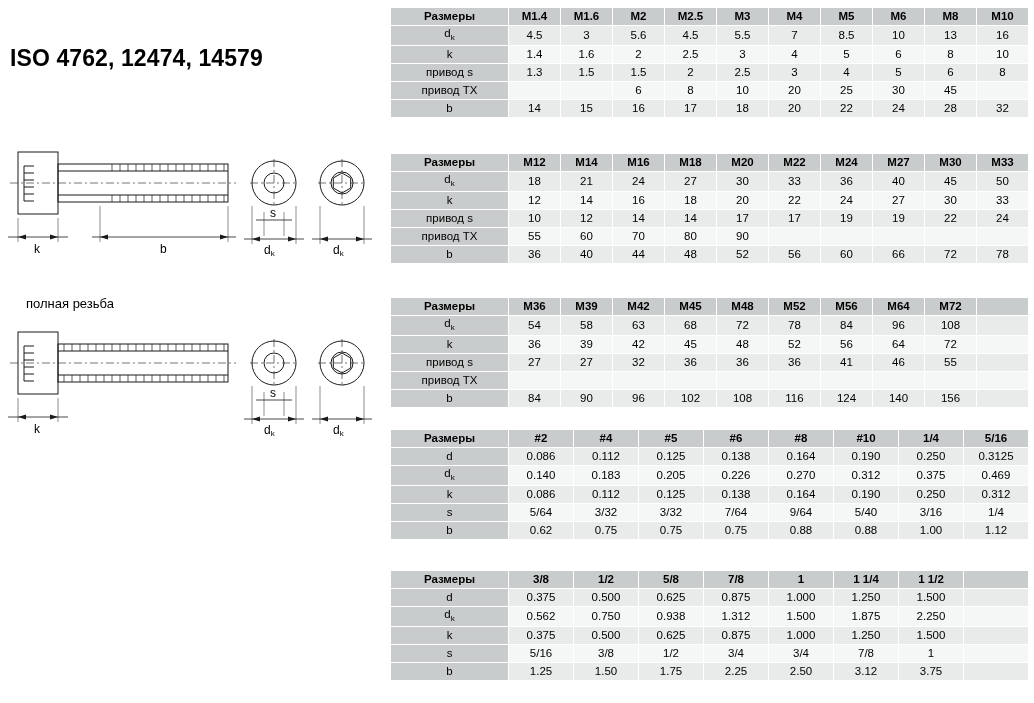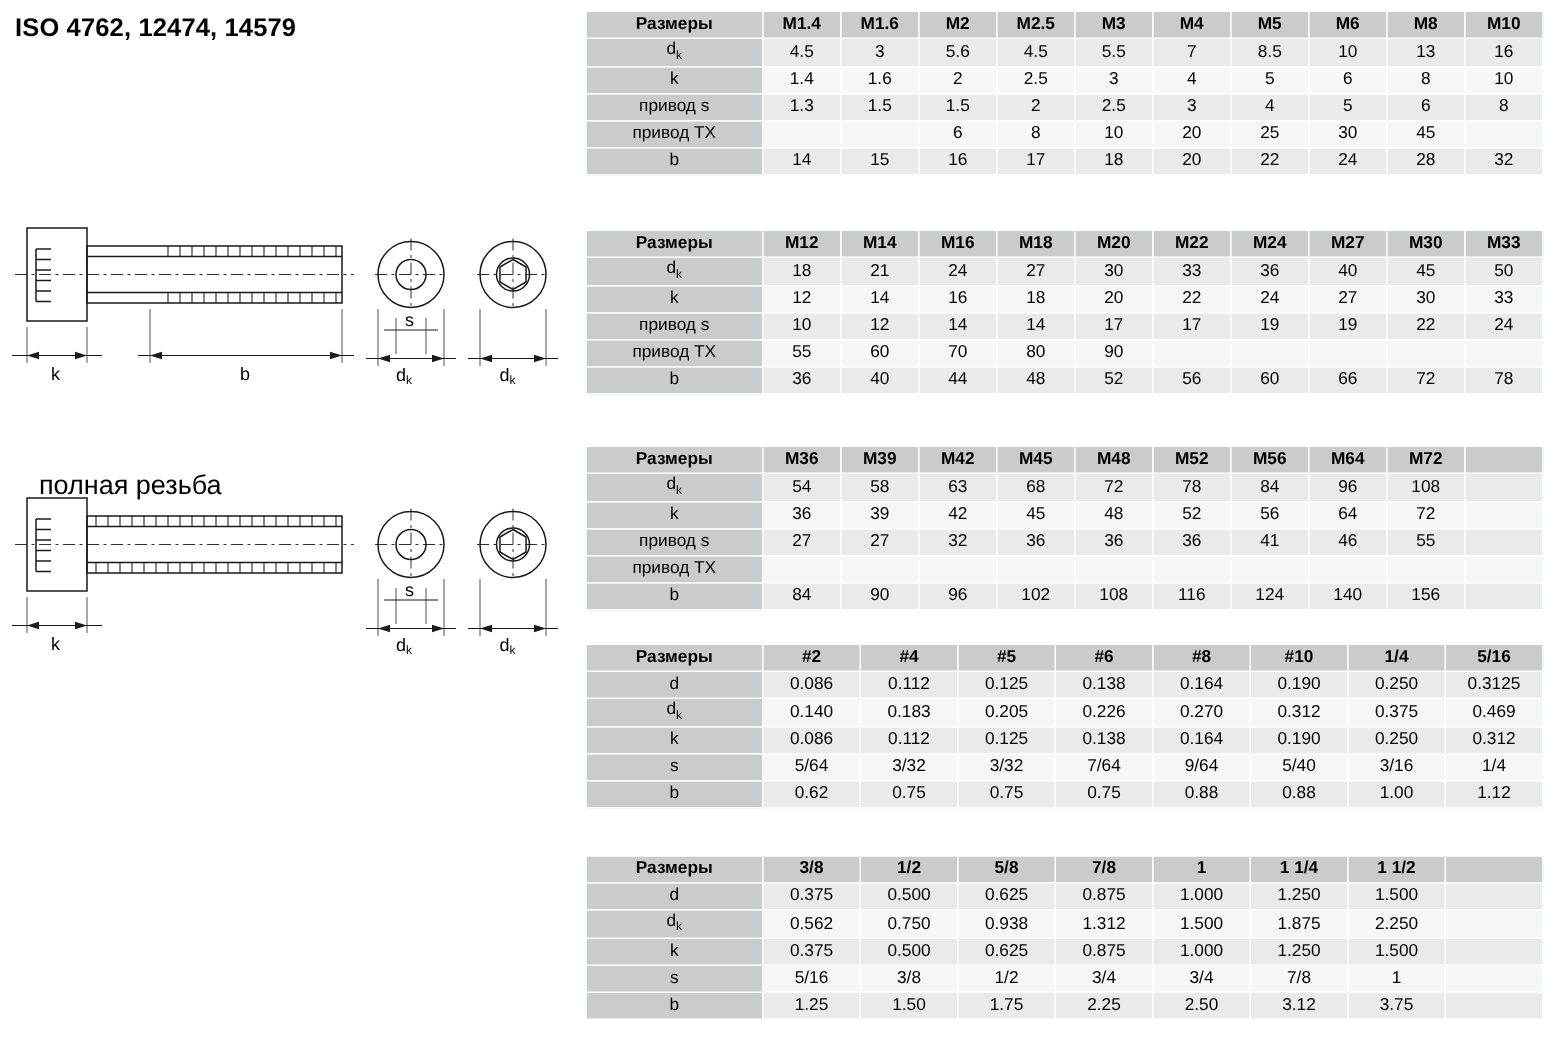--- a/index.html
+++ b/index.html
@@ -28,38 +28,39 @@
     width: 385px;
     height: 703px;
   }
   .title-block {
     position: absolute;
     left: 10px;
     top: 8px;
     width: 360px;
   }
   .title-line {
-    font-size: 17px;
+    font-size: 23px;
     font-weight: bold;
     line-height: 22px;
     letter-spacing: 0.1px;
+    margin-top: 39px;
   }
   .subtitle {
     position: absolute;
     left: 10px;
     top: 88px;
     font-size: 15.5px;
     font-weight: normal;
     line-height: 20px;
   }
   .caption-full-thread {
     position: absolute;
     left: 26px;
-    top: 313px;
-    font-size: 18px;
+    top: 296px;
+    font-size: 13px;
     text-align: center;
   }
   .drawing {
     position: absolute;
   }
   .drawing svg { display: block; }
   #drawing-top { left: 0px; top: 140px; }
   #drawing-bottom { left: 0px; top: 320px; }
 
   

